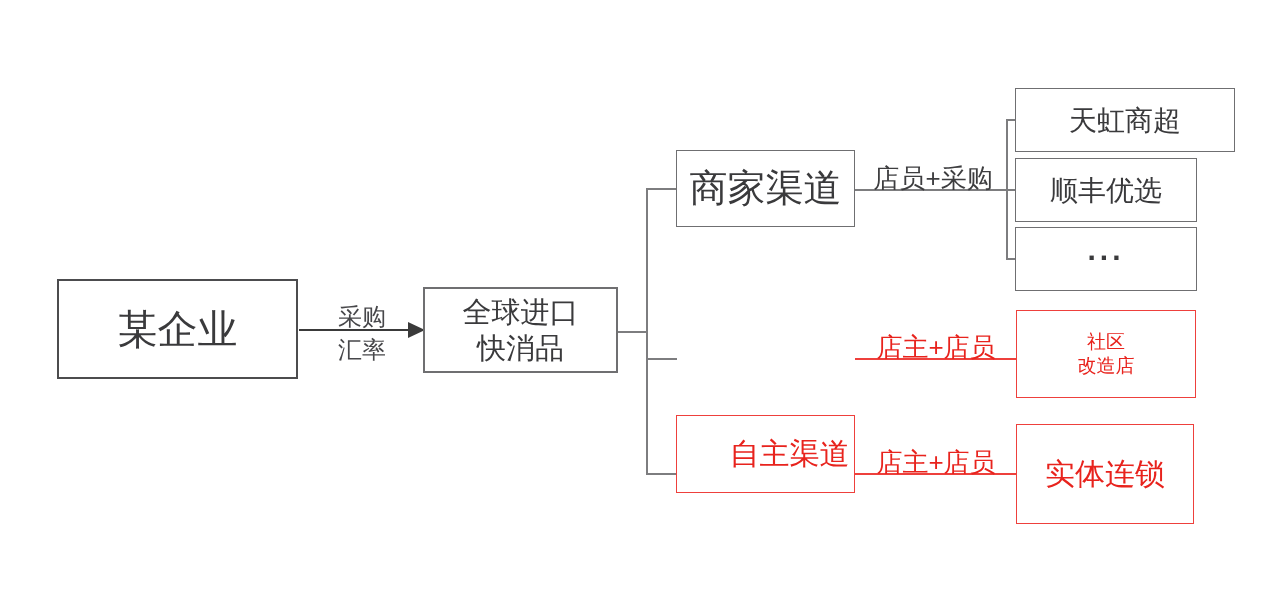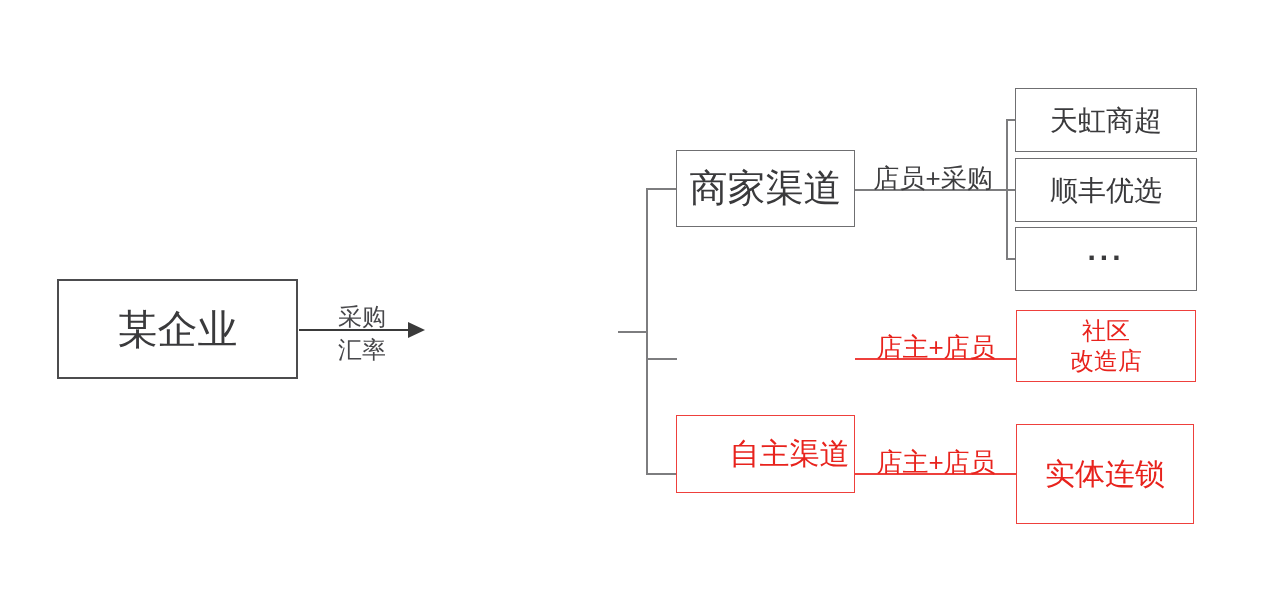--- a/index.html
+++ b/index.html
@@ -90,43 +90,49 @@
   <div class="hline red" style="left:855px; top:358px; width:162px;"></div>
   <div class="edge-label big red" style="left:862px; top:330px; width:148px;">店主+店员</div>
 
   <div class="hline red" style="left:855px; top:473px; width:162px;"></div>
   <div class="edge-label big red" style="left:862px; top:445px; width:148px;">店主+店员</div>
 
   <div class="box" style="left:57px; top:279px; width:241px; height:100px; font-size:40px; border-width:2px; border-color:#4c4c4e;">
     <span>某企业</span>
   </div>
 
+  <div class="box" style="left:423px; top:287px; width:195px; height:86px; font-size:29px; border-width:2px;">
+    <span>
+      <span style="display:block;">全球进口</span>
+      <span style="display:block;">快消品</span>
+    </span>
+  </div>
 
   <div class="box" style="left:676px; top:150px; width:179px; height:77px; font-size:38px;">
     <span>商家渠道</span>
   </div>
 
 
   <div class="box red" style="left:676px; top:415px; width:179px; height:78px; font-size:30px;padding-left:48px;">
     <span>自主渠道</span>
   </div>
 
-  <div class="box" style="left:1015px; top:88px; width:182px; height:64px; font-size:28px;">
+  <div class="box" style="left:1015px; top:88px; width:220px; height:64px; font-size:28px;">
     <span>天虹商超</span>
   </div>
 
   <div class="box" style="left:1015px; top:158px; width:182px; height:64px; font-size:28px;">
     <span>顺丰优选</span>
   </div>
 
   <div class="box" style="left:1015px; top:227px; width:182px; height:64px; font-size:30px;">
     <span class="dots">...</span>
   </div>
 
-  <div class="box red" style="left:1016px; top:310px; width:180px; height:72px; font-size:24px;">
+  <div class="box red" style="left:1016px; top:310px; width:180px; height:88px; font-size:19px;">
     <span>
       <span style="display:block;">社区</span>
       <span style="display:block;">改造店</span>
     </span>
   </div>
 
   <div class="box red" style="left:1016px; top:424px; width:178px; height:100px; font-size:30px;">
     <span>
       <span style="display:block;">实体连锁</span>
     </span>

